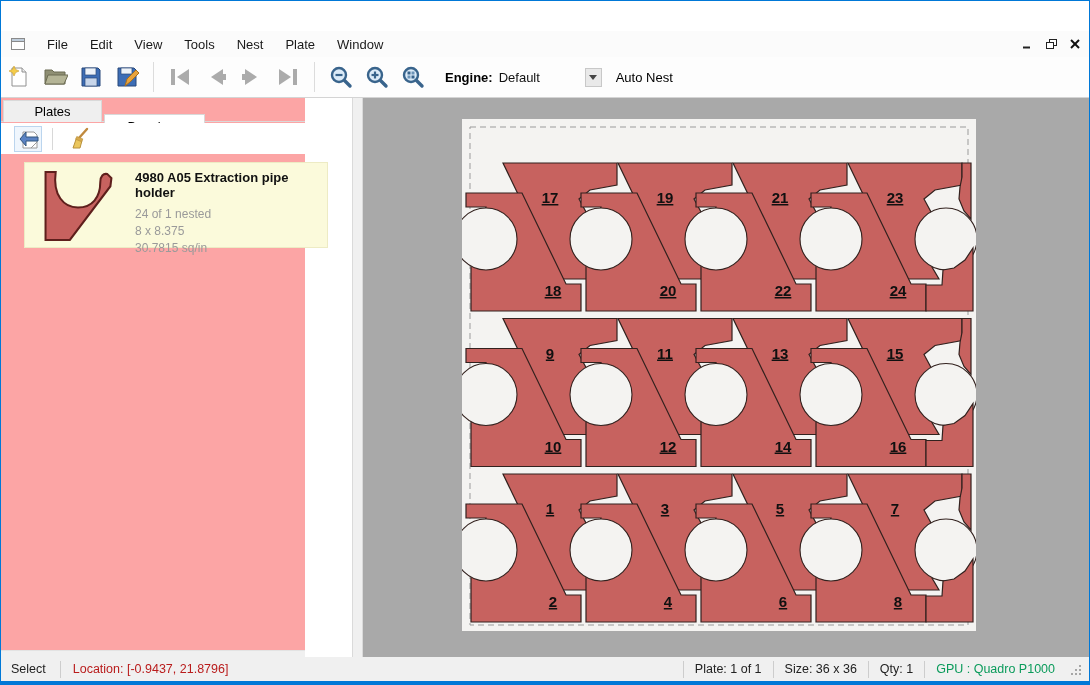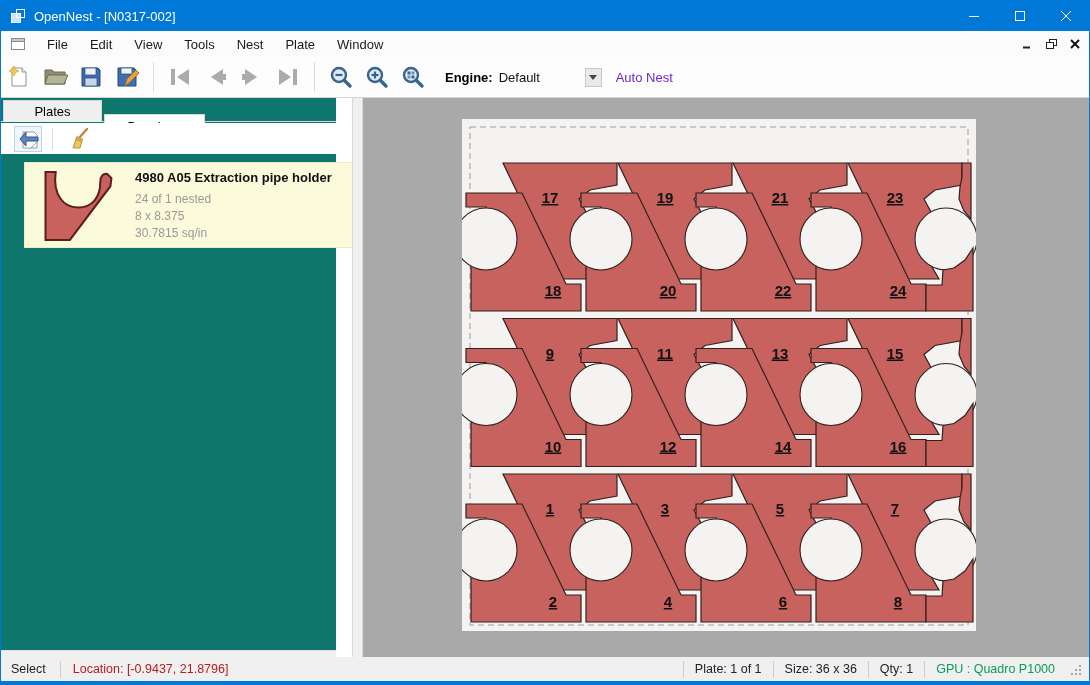--- a/index.html
+++ b/index.html
@@ -21,24 +21,24 @@
   .mdi-btn{width:16px;height:16px;display:flex;align-items:center;justify-content:center;}
   
   .toolbar{position:absolute;left:0;top:56px;width:100%;height:41px;background:#FDFDFD;
            border-bottom:1px solid #D4D4D4;display:flex;align-items:center;font-size:13px;}
   .tb-btn{width:34px;height:34px;display:flex;align-items:center;justify-content:center;margin:0 1px;}
   .tb-sep{width:1px;height:30px;background:#DCDCDC;margin:0 8px;}
   .engine-label{font-weight:bold;margin:0 6px 0 14px;}
   .engine-value{width:72px;color:#111;}
   .combo-btn{width:17px;height:19px;background:#E9E9E9;border:1px solid #C8C8C8;
              display:flex;align-items:center;justify-content:center;margin-left:14px;}
-  .autonest{margin-left:14px;color:#6d28d9;}
+  .autonest{margin-left:14px;color:#000000;}
   
   .main{position:absolute;left:0;top:97px;width:100%;height:561px;}
-  .panel{position:absolute;left:0;top:0;width:335px;height:100%;background:#0f766e;}
+  .panel{position:absolute;left:0;top:0;width:304px;height:100%;background:#fca5a5;}
   .splitter{position:absolute;left:351px;top:0;width:11px;height:100%;background:#F0F0F0;
             border-left:1px solid #DADADA;border-right:1px solid #DADADA;}
   .canvas{position:absolute;left:362px;top:0;right:0;height:100%;background:#A9A9A9;overflow:hidden;}
   
   .tabrow{position:absolute;left:0;top:0;width:100%;height:24px;border-bottom:1px solid #D9D9D9;
           font-size:13px;}
   .tab{position:absolute;top:2px;height:22px;display:flex;align-items:center;justify-content:center;}
   .tab-plates{left:2px;width:99px;background:#EFEFEF;border:1px solid #D9D9D9;border-bottom:none;}
   .tab-drawings{left:103px;width:101px;top:16px;height:25px;background:#fff;border:1px solid #D9D9D9;
                 border-bottom:1px solid #fff;}
@@ -71,47 +71,20 @@
   .st-right{margin-left:auto;display:flex;align-items:center;height:100%;}
   .st-seg{padding:0 11px;white-space:nowrap;text-align:right;}
   .st-gpu{color:#0A9B5B;}
   .grip{margin:6px 6px 0 4px;}
 </style>
 </head>
 <body>
 
 <div class="app">
 
-  <div class="titlebar">
-    <span class="appicon">
-      <svg width="16" height="16">
-          <rect x="1.5" y="5.5" width="9" height="9" fill="#CFE3F7" stroke="#fff"></rect>
-          <rect x="6.5" y="1.5" width="8" height="8" fill="none" stroke="#fff"></rect>
-        </svg>
-    </span>
-    <span>OpenNest - [N0317-002]</span>
-    <div class="win-controls">
-      <div class="win-btn">
-        <svg width="11" height="11">
-            <line x1="0" y1="5.5" x2="10" y2="5.5" stroke="#fff" stroke-width="1"></line>
-          </svg>
-      </div>
-      <div class="win-btn">
-        <svg width="11" height="11">
-            <rect x="0.5" y="0.5" width="9" height="9" fill="none" stroke="#fff"></rect>
-          </svg>
-      </div>
-      <div class="win-btn">
-        <svg width="11" height="11">
-            <line x1="0" y1="0" x2="10" y2="10" stroke="#fff"></line>
-            <line x1="10" y1="0" x2="0" y2="10" stroke="#fff"></line>
-          </svg>
-      </div>
-    </div>
-  </div>
 
   <div class="menubar">
     <span class="mdi-doc">
       <svg width="16" height="16">
           <rect x="1.5" y="2.5" width="13" height="11" fill="#fff" stroke="#8A8A8A"></rect>
           <rect x="1.5" y="2.5" width="13" height="3" fill="#BFCDDB" stroke="#8A8A8A"></rect>
         </svg>
     </span>
     <span class="menu-item">File</span>
     <span class="menu-item">Edit</span>

